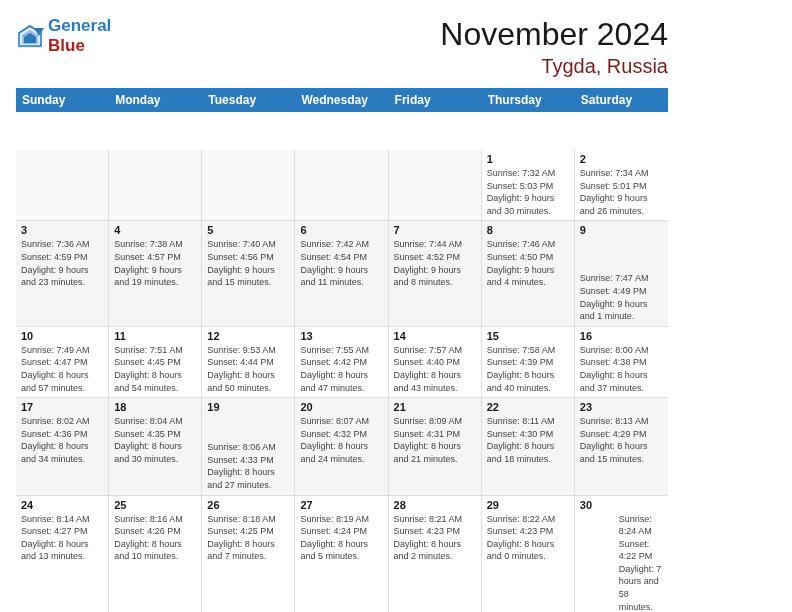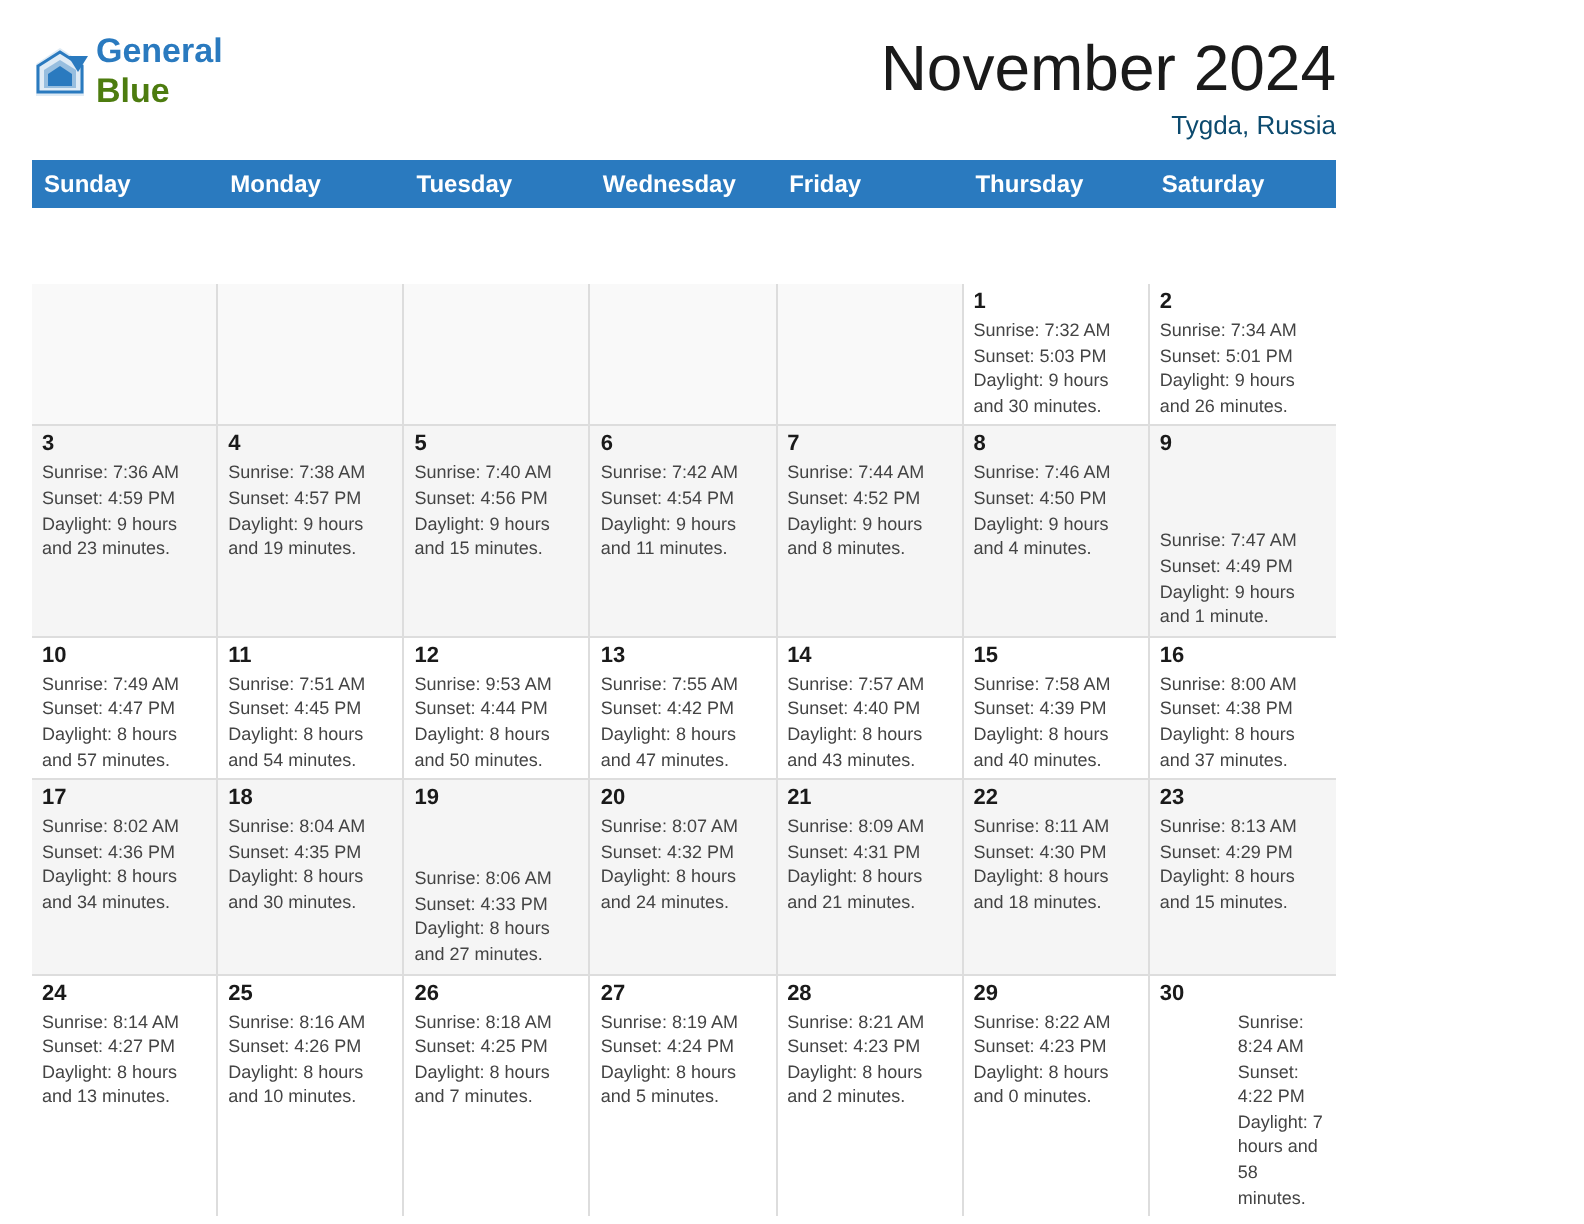--- a/index.html
+++ b/index.html
@@ -34,22 +34,22 @@
     }
     .title-block {
       text-align: right;
     }
     .month-title {
       font-size: 32px;
       font-weight: 300;
       color: #1a1a1a;
     }
     .location {
-      font-size: 13px;
-      color: #0c4a6e;
+      font-size: 20px;
+      color: #7f1d1d;
       margin-top: 2px;
     }
     .calendar {
       flex: 1;
       display: flex;
       flex-direction: column;
       gap: 38px;
     }
     .cal-header {
       display: grid;
@@ -117,21 +117,21 @@
         <polygon points="14,4 25,11 25,24 3,24 3,11" fill="none" stroke="#2a7abf" stroke-width="1.5"></polygon>
         <polygon points="14,8 22,13 22,22 6,22 6,13" fill="#2a7abf" opacity="0.4"></polygon>
         <polygon points="14,11 20,15 20,21 8,21 8,15" fill="#2a7abf"></polygon>
 
         <polygon points="18,6 28,6 23,14" fill="#2a7abf"></polygon>
       </svg>
       <div>
         <div style="font-size:17px;font-weight:bold;color:#1a1a1a;line-height:1.15;">
           <span style="color:#2a7abf">General</span>
         </div>
-        <div style="font-size:17px;font-weight:bold;color:#4d7c0f;line-height:1.15;">Blue</div>
+        <div style="font-size:17px;font-weight:bold;color:#b91c1c;line-height:1.15;">Blue</div>
       </div>
     </div>
     <div class="title-block">
       <div class="month-title">November 2024</div>
       <div class="location">Tygda, Russia</div>
     </div>
   </div>
 
   <div class="calendar">
     <div class="cal-header">

